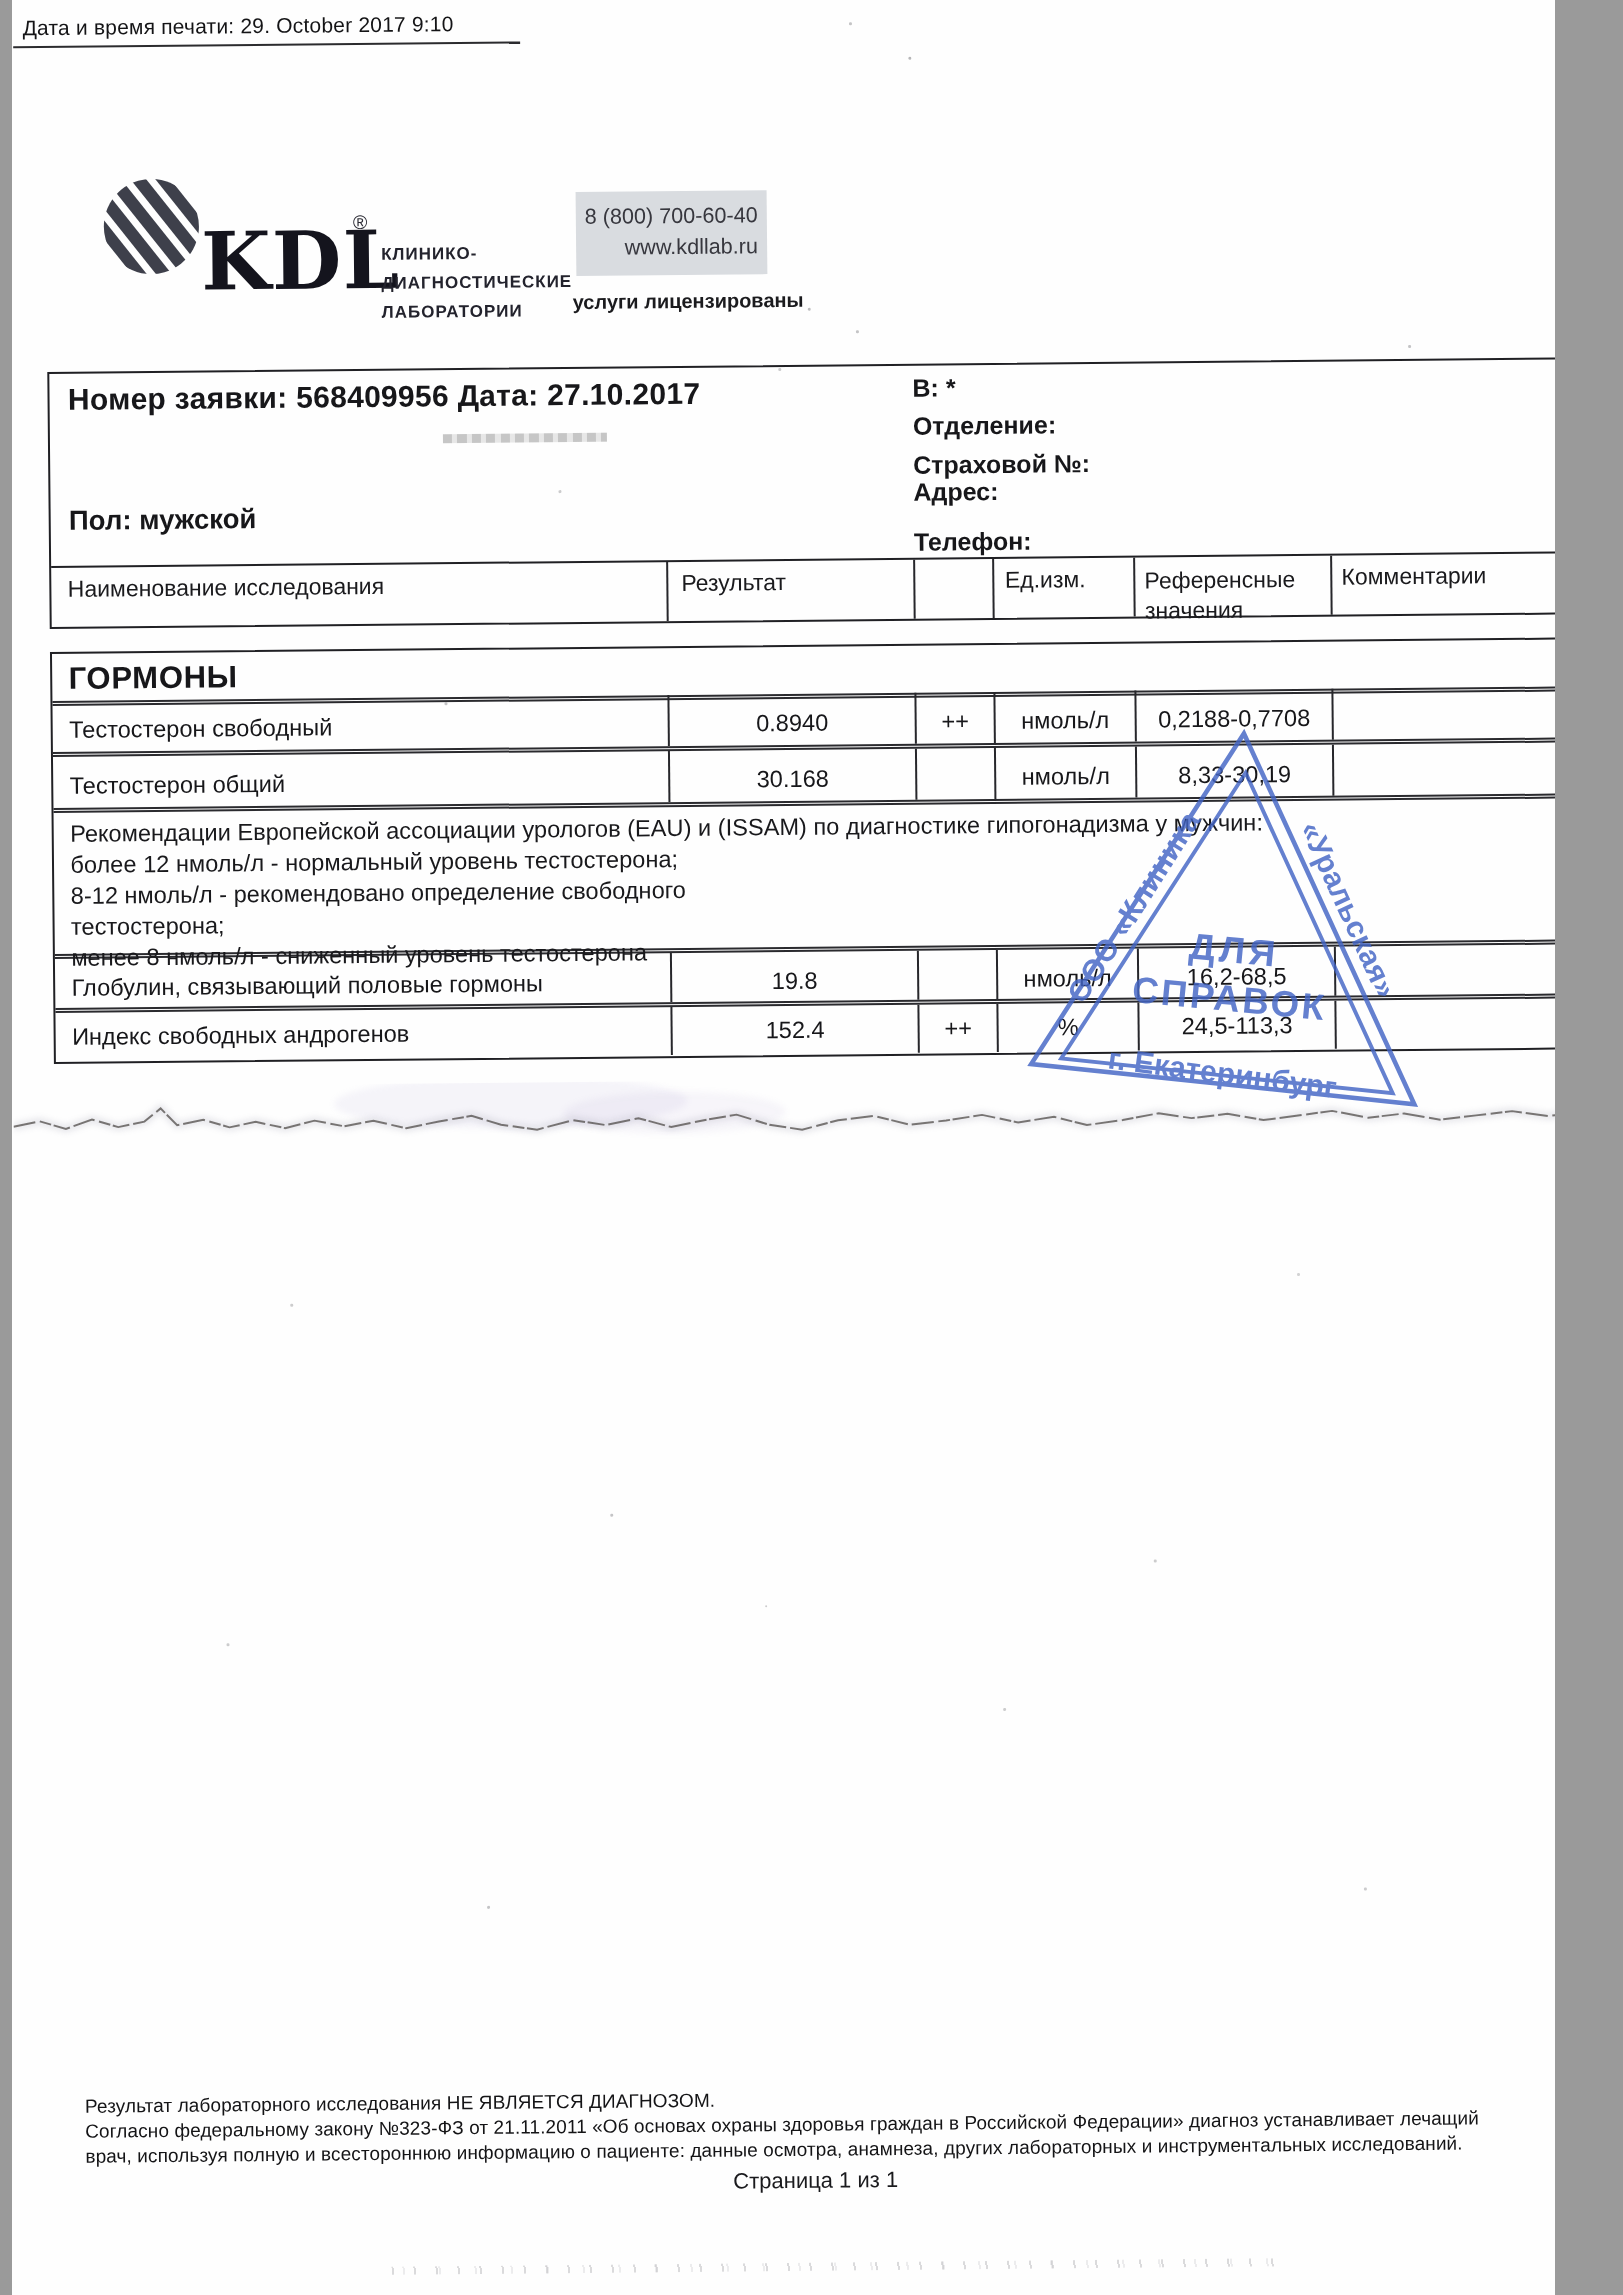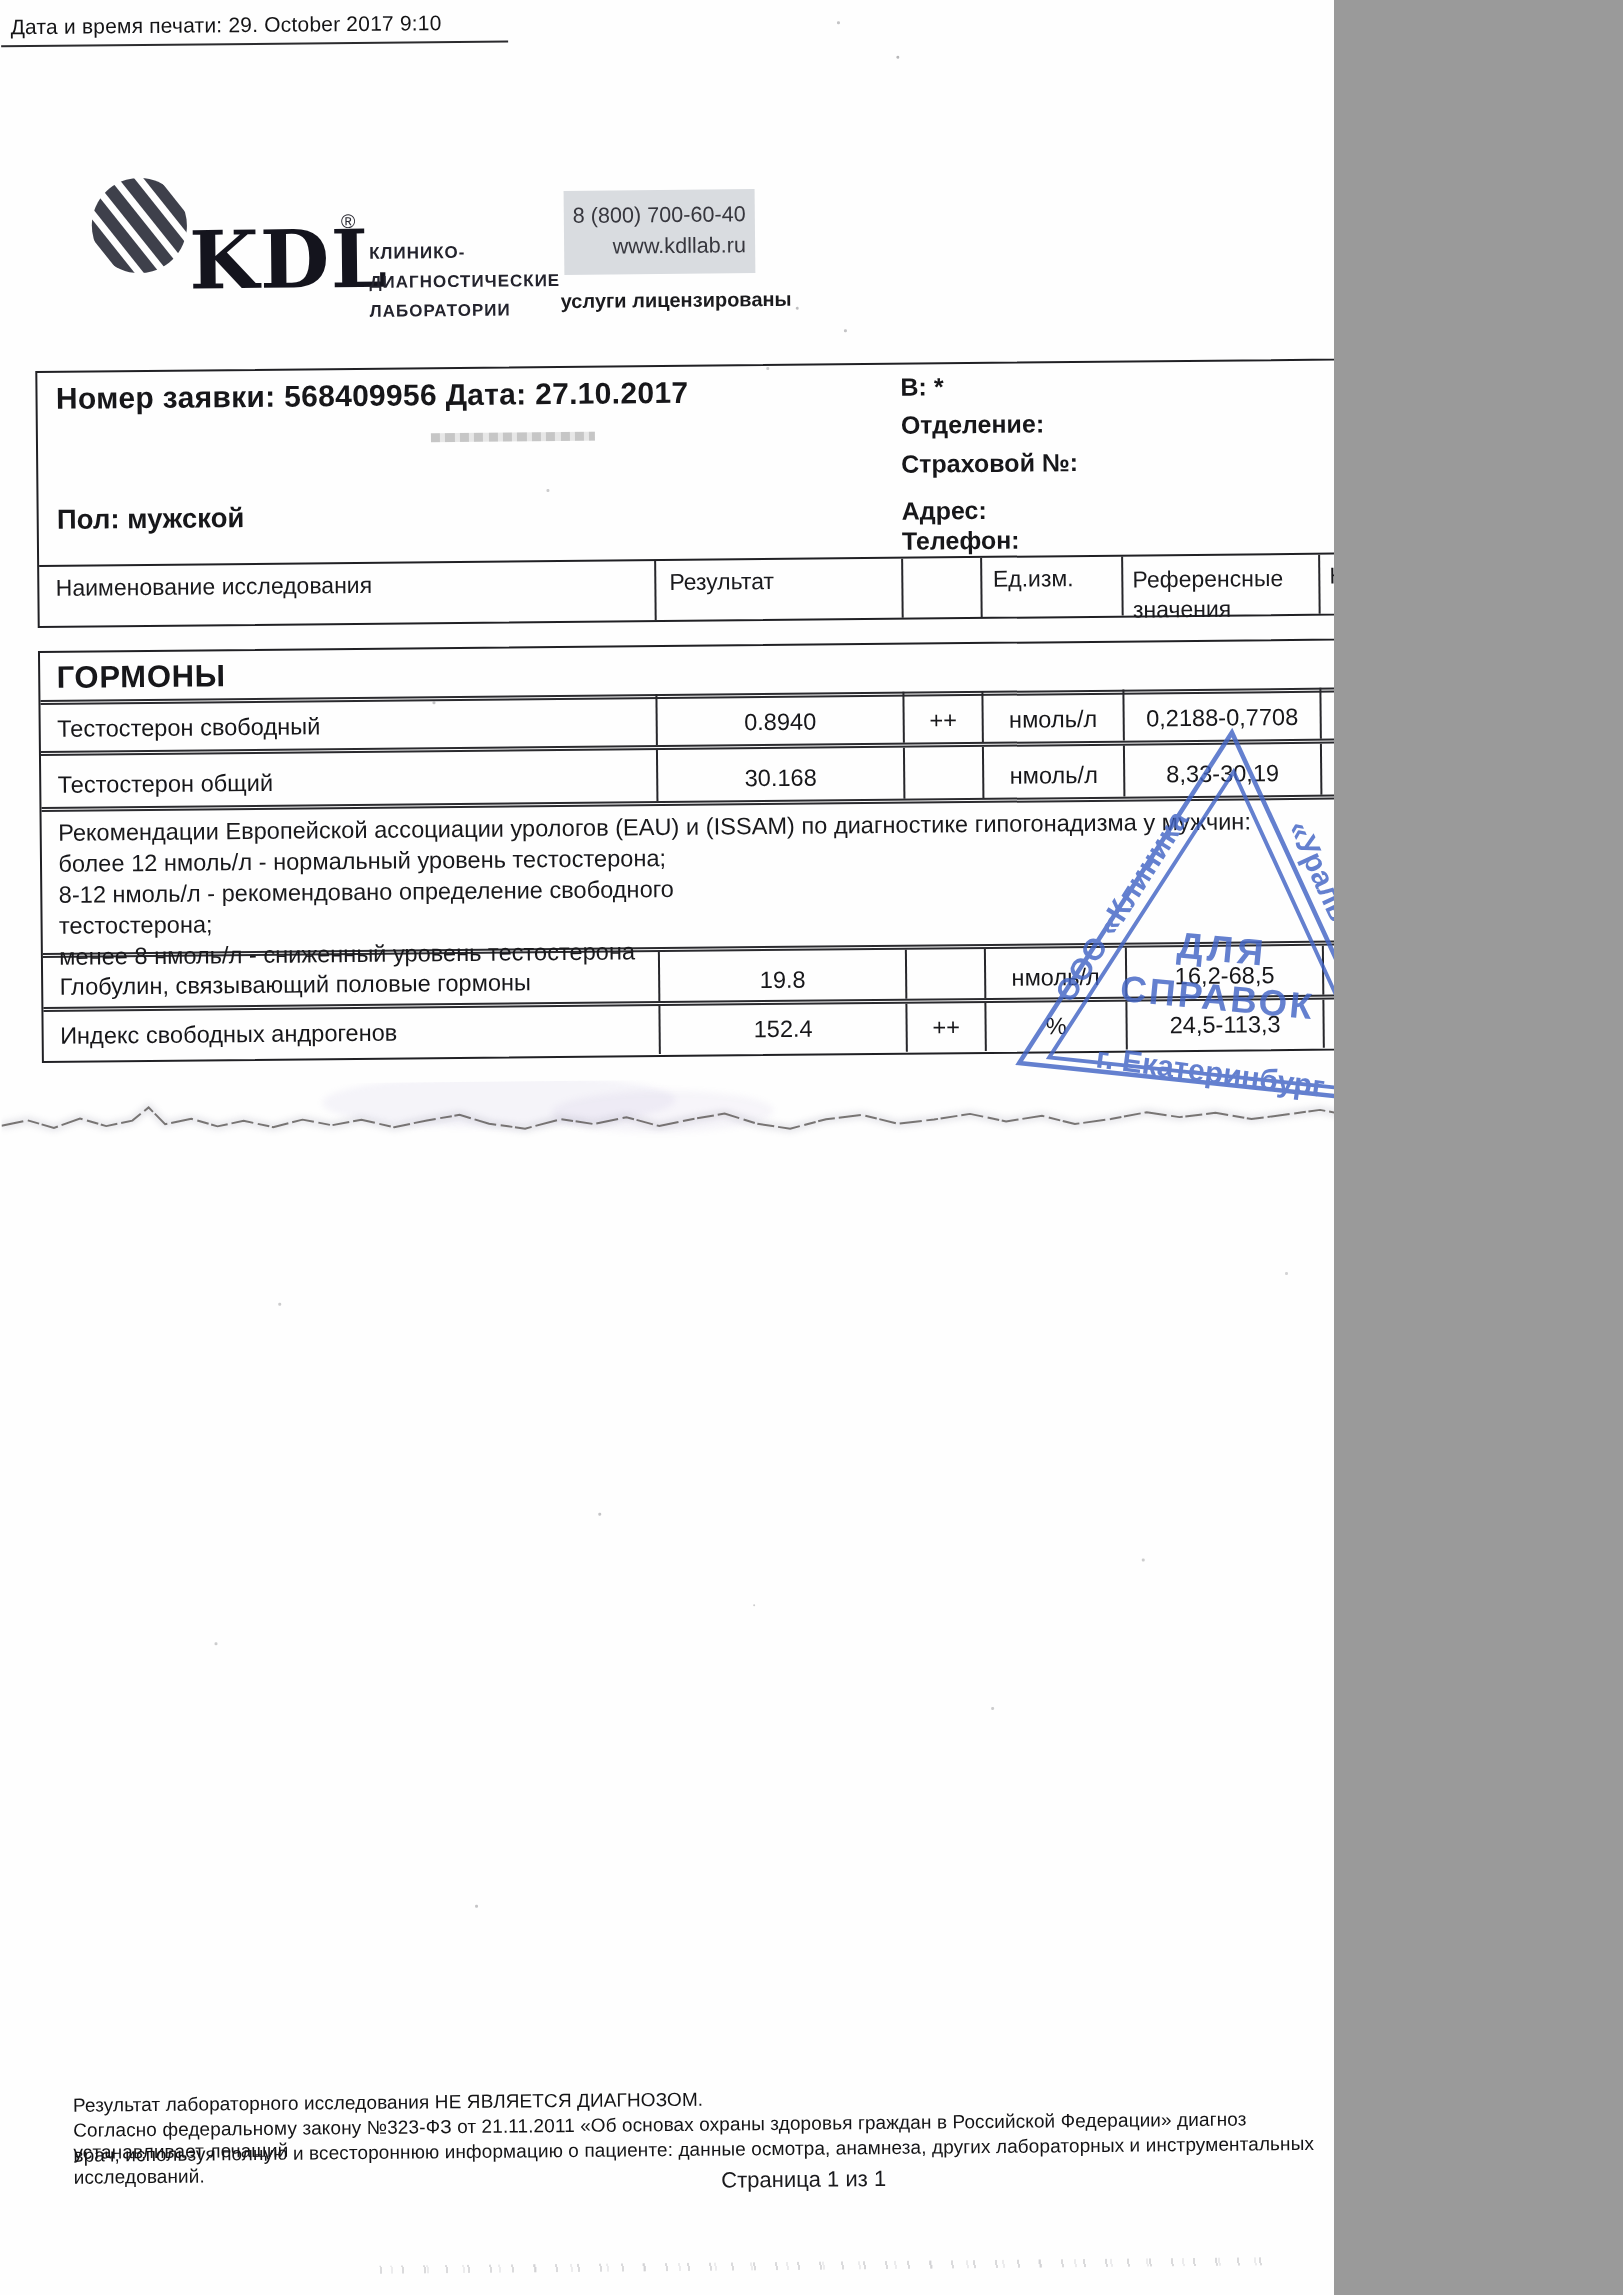--- a/index.html
+++ b/index.html
@@ -1,18 +1,18 @@
 <!DOCTYPE html>
 <html style="font-size:10.5px"><head>
 <meta charset="utf-8">
 <style>
   html,body{margin:0;padding:0;background:#9a9a9a;}
   .sheet{
-    position:relative;width:1334px;height:2295px;background:#fefefe;
-    overflow:hidden;font-family:"Liberation Sans",sans-serif;color:#17171a;
+    position:relative;width:1543px;height:2295px;background:#fefefe;
+    overflow:hidden;font-family:"Liberation Sans",sans-serif;color:#17171a;margin-left:12px;
   }
   .scan{position:absolute;inset:0;transform:rotate(-0.55deg);transform-origin:50% 42%;}
   .abs{position:absolute;}
 
   
   .print-line{left:19.6px;top:9.2px;font-size:21px;letter-spacing:0.2px;color:#141416;}
   .top-rule{left:9.8px;top:39px;width:507px;height:2px;background:#2b2b2e;}
 
   
   .brand-word{left:196px;top:216px;font-family:"DejaVu Serif",serif;font-weight:bold;
@@ -108,21 +108,21 @@
   </div>
   <div class="abs license-note">услуги лицензированы</div>
 
   <div class="abs info-box">
     <div class="abs order-line">Номер заявки: 568409956 Дата: 27.10.2017</div>
     <div class="abs redact"></div>
     <div class="abs sex-line">Пол: мужской</div>
     <div class="abs pfield" style="top:7.9px">В: *</div>
     <div class="abs pfield" style="top:46px">Отделение:</div>
     <div class="abs pfield" style="top:85px">Страховой №:</div>
-    <div class="abs pfield" style="top:132px">Адрес:</div>
+    <div class="abs pfield" style="top:112px">Адрес:</div>
     <div class="abs pfield" style="top:162px">Телефон:</div>
 
     <div class="abs hdr-row">
       <div class="c c1 hcell">Наименование исследования</div>
       <div class="c c2 hcell" style="text-align:left;padding-left:13px">Результат</div>
       <div class="c c3 hcell"></div>
       <div class="c c4 hcell" style="text-align:left;padding-left:10.5px">Ед.изм.</div>
       <div class="c c5 hcell hc5" style="text-align:left;padding-left:9.2px">
         <div>Референсные</div>
         <div>значения</div>

